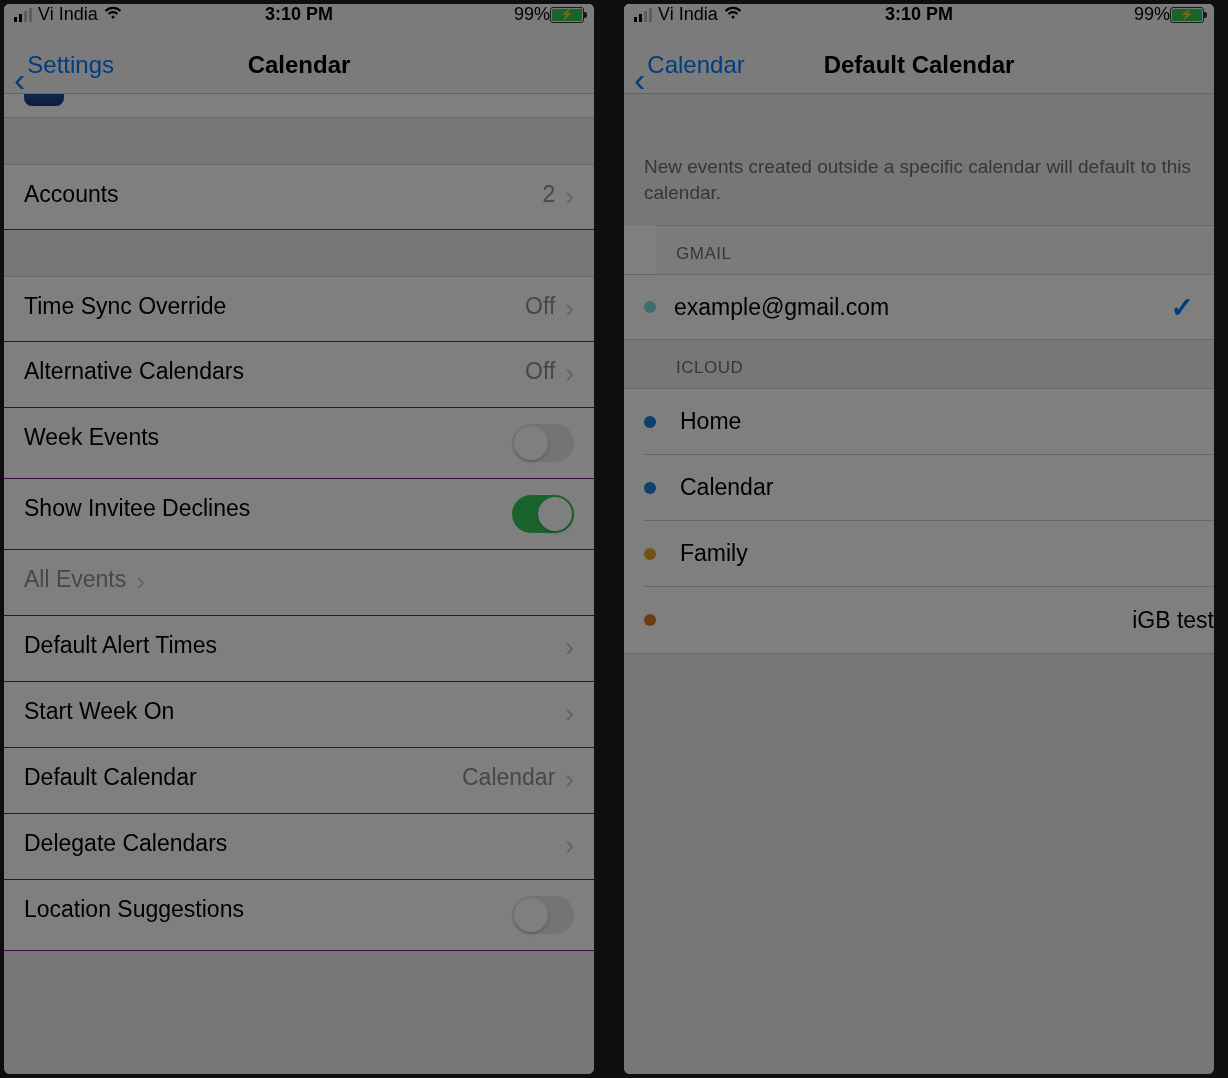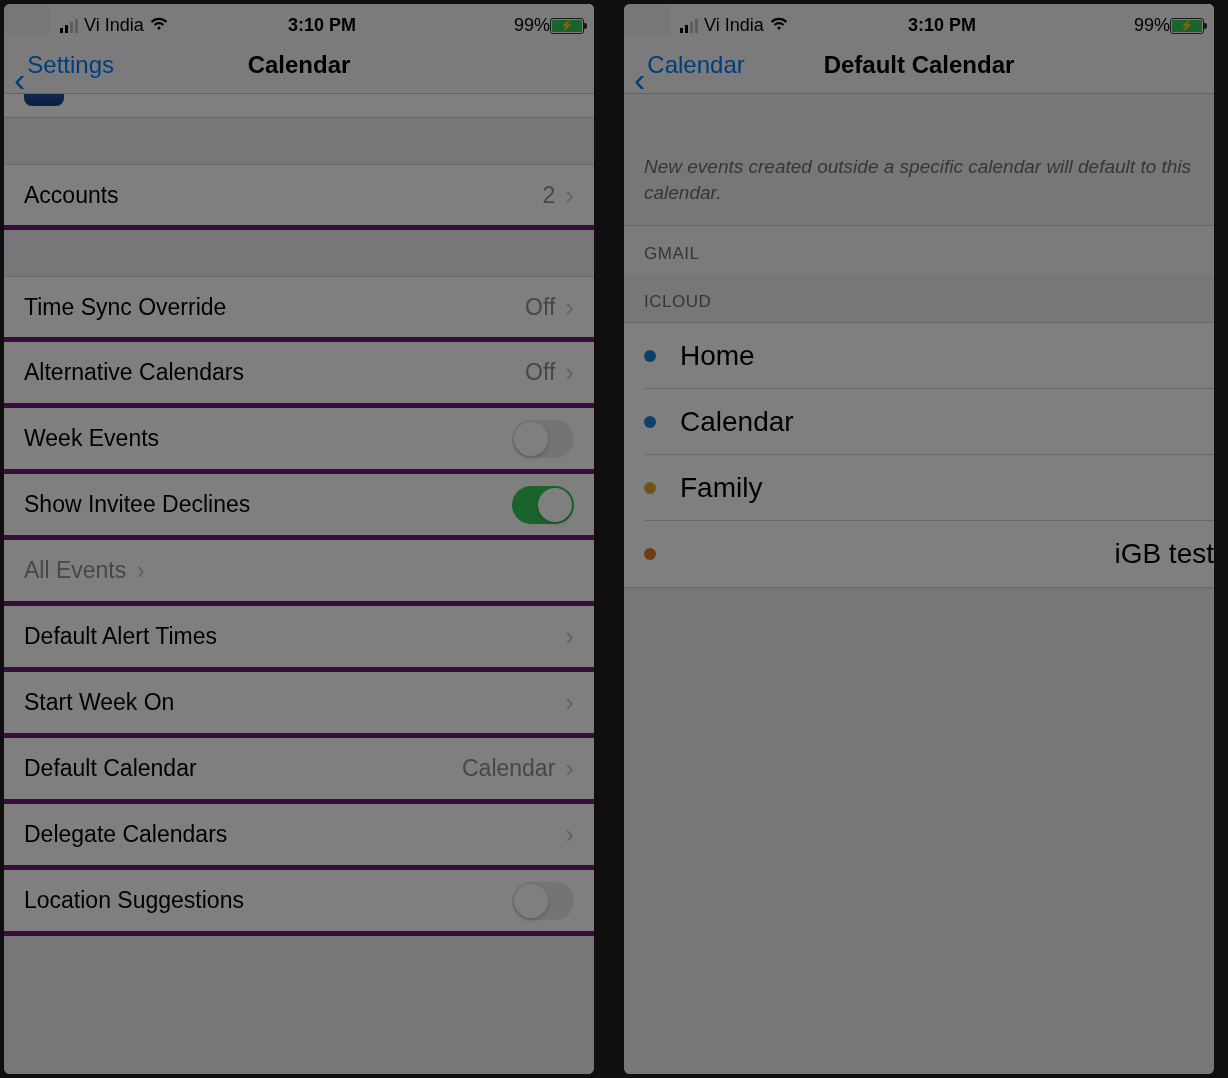--- a/index.html
+++ b/index.html
@@ -25,29 +25,28 @@
   .dim-overlay {
     position: absolute;
     inset: 0;
     background: rgba(0,0,0,0.50);
     z-index: 10;
     pointer-events: none;
   }
   .statusbar {
     height: 32px;
     display: flex;
-    align-items: flex-end;
+    align-items: flex-start;
     padding: 0 10px;
     font-size: 18px;
     font-weight: 500;
     color: #000;
     background: #f7f7f7;
     position: relative;
     z-index: 1;
-    margin-left: 46px;
   }
   .sb-left { display: flex; align-items: center; gap: 6px; }
   .sb-center { position: absolute; left: 0; right: 0; text-align: center; font-weight: 600; }
   .sb-right { margin-left: auto; display: flex; align-items: center; }
   .signal { display: inline-flex; align-items: flex-end; gap: 2px; }
   .signal i { width: 3px; background: #000; display: inline-block; }
   .signal i:nth-child(1){height:5px;} .signal i:nth-child(2){height:8px;}
   .signal i:nth-child(3){height:11px; background:#bbb;} .signal i:nth-child(4){height:14px; background:#bbb;}
   .wifi { font-size: 18px; }
   .battery {
@@ -73,23 +72,23 @@
   .nav-back .chev { font-size: 34px; font-weight: 300; line-height: 0; margin-top: -4px;}
   .nav-title {
     position: absolute; left:0; right:0; text-align:center;
     font-size: 24px; font-weight: 600; color: #000;
   }
   .content { position: relative; z-index: 1; }
   .row {
     background: #fff;
     min-height: 66px;
     display: flex;
-    align-items: center;
-    padding: 5px 20px;
-    border-bottom: 5px solid #701a75;
+    align-items: flex-start;
+    padding: 16px 20px;
+    border-bottom: 1px solid #701a75;
     font-size: 23px;
     color: #000;
     position: relative;
   }
   .row-top { border-top: 1px solid #d1d1d6; }
   .row .label { flex: 1; }
   .row .value { color: #8e8e93; font-size: 23px; margin-right: 10px; }
   .row .chevron { color: #c7c7cc; font-size: 26px; font-weight: 300; }
   .row .switch {
     width: 62px; height: 38px; border-radius: 19px; position: relative; margin-left: auto;
@@ -112,46 +111,46 @@
   }
   .highlight {
     position: relative;
     z-index: 20;
   }
   .desc-text {
     padding: 60px 20px 20px 20px;
     font-size: 19px;
     color: #6d6d72;
     line-height: 1.35;
-    font-style: italic;
   }
   .section-header {
     padding: 18px 20px 10px 20px;
     font-size: 17px;
     color: #6d6d72;
     letter-spacing: 0.5px;
+    margin-left: 32px;
   }
   .cal-row {
     background: #fff;
     min-height: 66px;
     display: flex;
     align-items: center;
     padding: 0 20px 0 20px;
     font-size: 23px;
     color: #000;
     position: relative;
   }
   .dot {
     width: 12px; height: 12px; border-radius: 50%; margin-right: 18px; flex-shrink: 0;
   }
   .check { color: #007aff; font-size: 28px; font-weight: 600; margin-left: auto; }
   .gmail-highlight { position: relative; z-index: 20; background: #fff; }
   .icloud-rows { background:#fff; border-top:1px solid #d1d1d6; border-bottom:1px solid #d1d1d6; padding-left:20px;}
   .icloud-rows .irow {
-    min-height: 66px; display:flex; align-items:center; font-size:28px; color:#000;
+    min-height: 66px; display:flex; align-items:center; font-size:23px; color:#000;
     border-bottom: 1px solid #d1d1d6;
   }
   .icloud-rows .irow:last-child { border-bottom: none; justify-content: space-between; }
   .irow .dot { margin-right: 18px; }
   .irow .name { padding-left: 6px; }
 </style>
 </head>
 <body>
 
 <div class="phone left">
@@ -291,20 +290,25 @@
       <span>Calendar</span>
     </div>
     <div class="nav-title">Default Calendar</div>
   </div>
 
   <div class="content">
     <div class="desc-text">New events created outside a specific calendar will default to this calendar.</div>
 
     <div class="gmail-highlight">
       <div class="section-header" style="background:#f7f7f7; border-top:1px solid #d1d1d6;">GMAIL</div>
+      <div class="cal-row" style="border-top:1px solid #d1d1d6; border-bottom:1px solid #d1d1d6;">
+        <span class="dot" style="background:#7fd8d8;"></span>
+        <span>example@gmail.com</span>
+        <span class="check">✓</span>
+      </div>
     </div>
 
     <div class="section-header">ICLOUD</div>
     <div class="icloud-rows">
       <div class="irow">
         <span class="dot" style="background:#1e7fd6;"></span>
         <span class="name">Home</span>
       </div>
       <div class="irow">
         <span class="dot" style="background:#1e7fd6;"></span>

